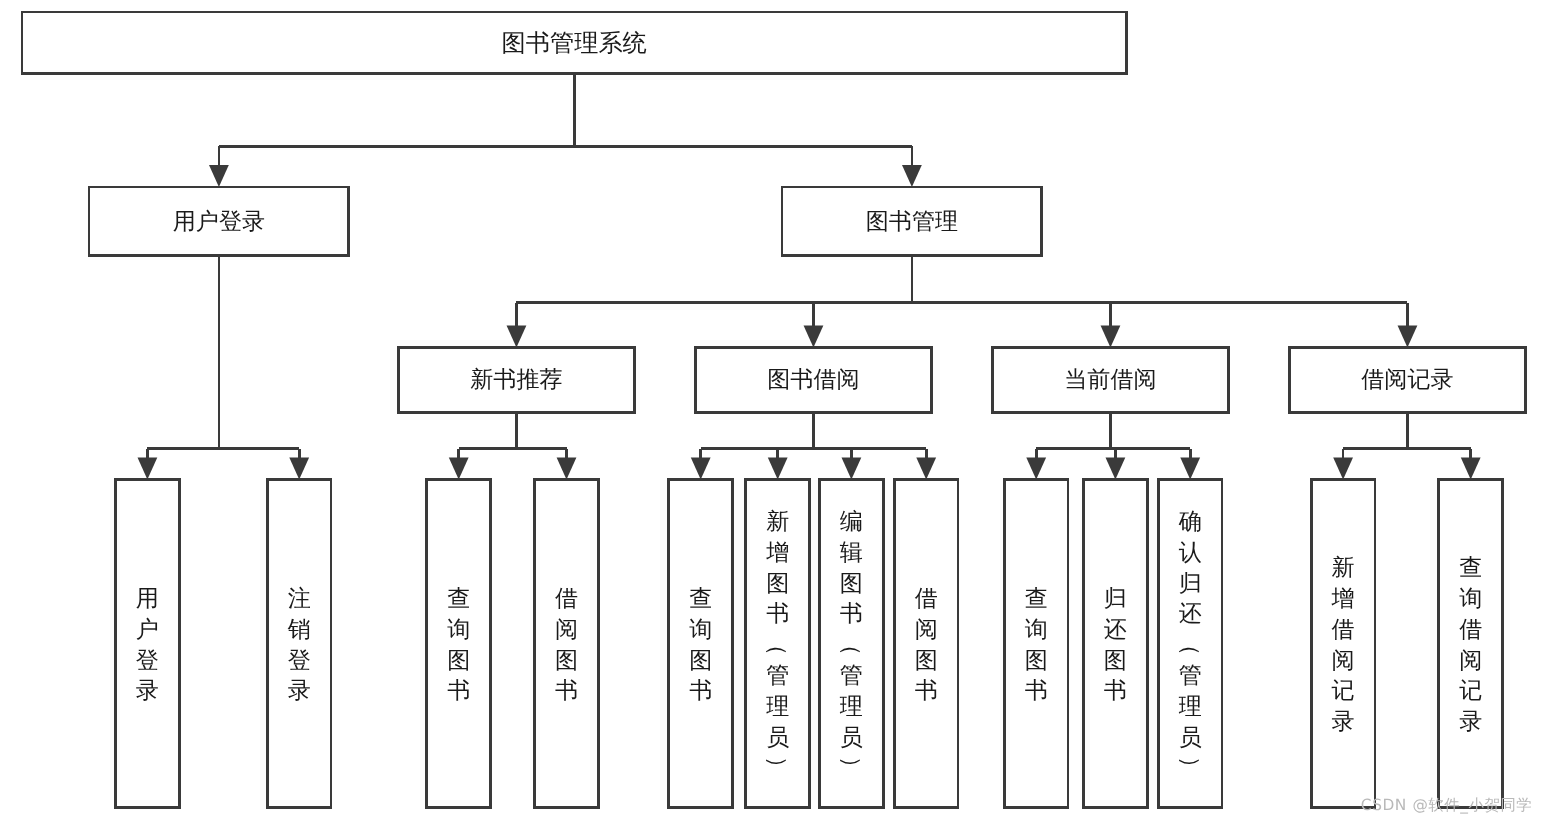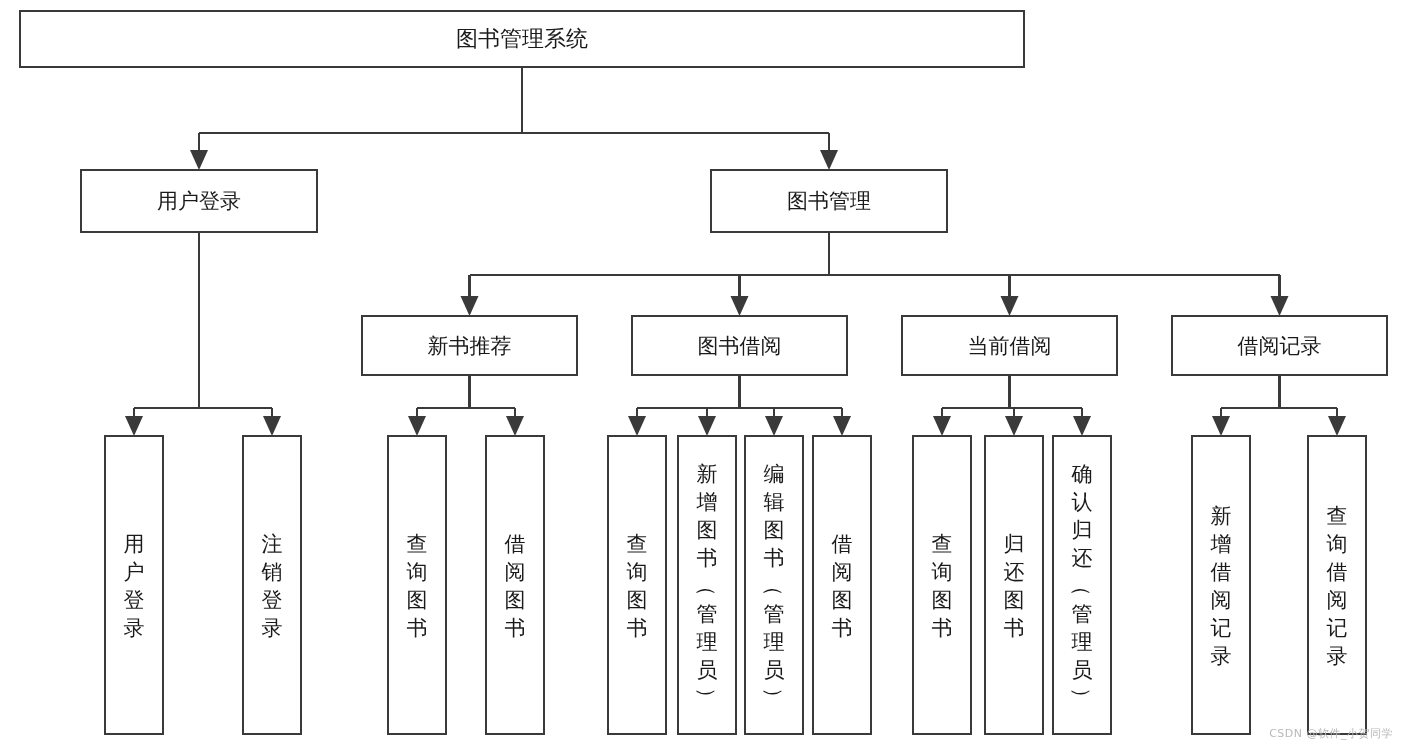--- a/index.html
+++ b/index.html
@@ -65,21 +65,21 @@
     font-size: 21px;
     fill: #1a1a1a;
     text-anchor: middle;
     white-space: pre;
   }
   .watermark {
     position: absolute;
     right: 12px;
     bottom: 6px;
     font-family: "DejaVu Sans", "Liberation Sans", sans-serif;
-    font-size: 11px;
+    font-size: 14px;
     color: #b9b9b9;
     letter-spacing: 0.5px;
     user-select: none;
     pointer-events: none;
   }
 </style>
 </head>
 <body>
 
 <div id="diagram-root">

